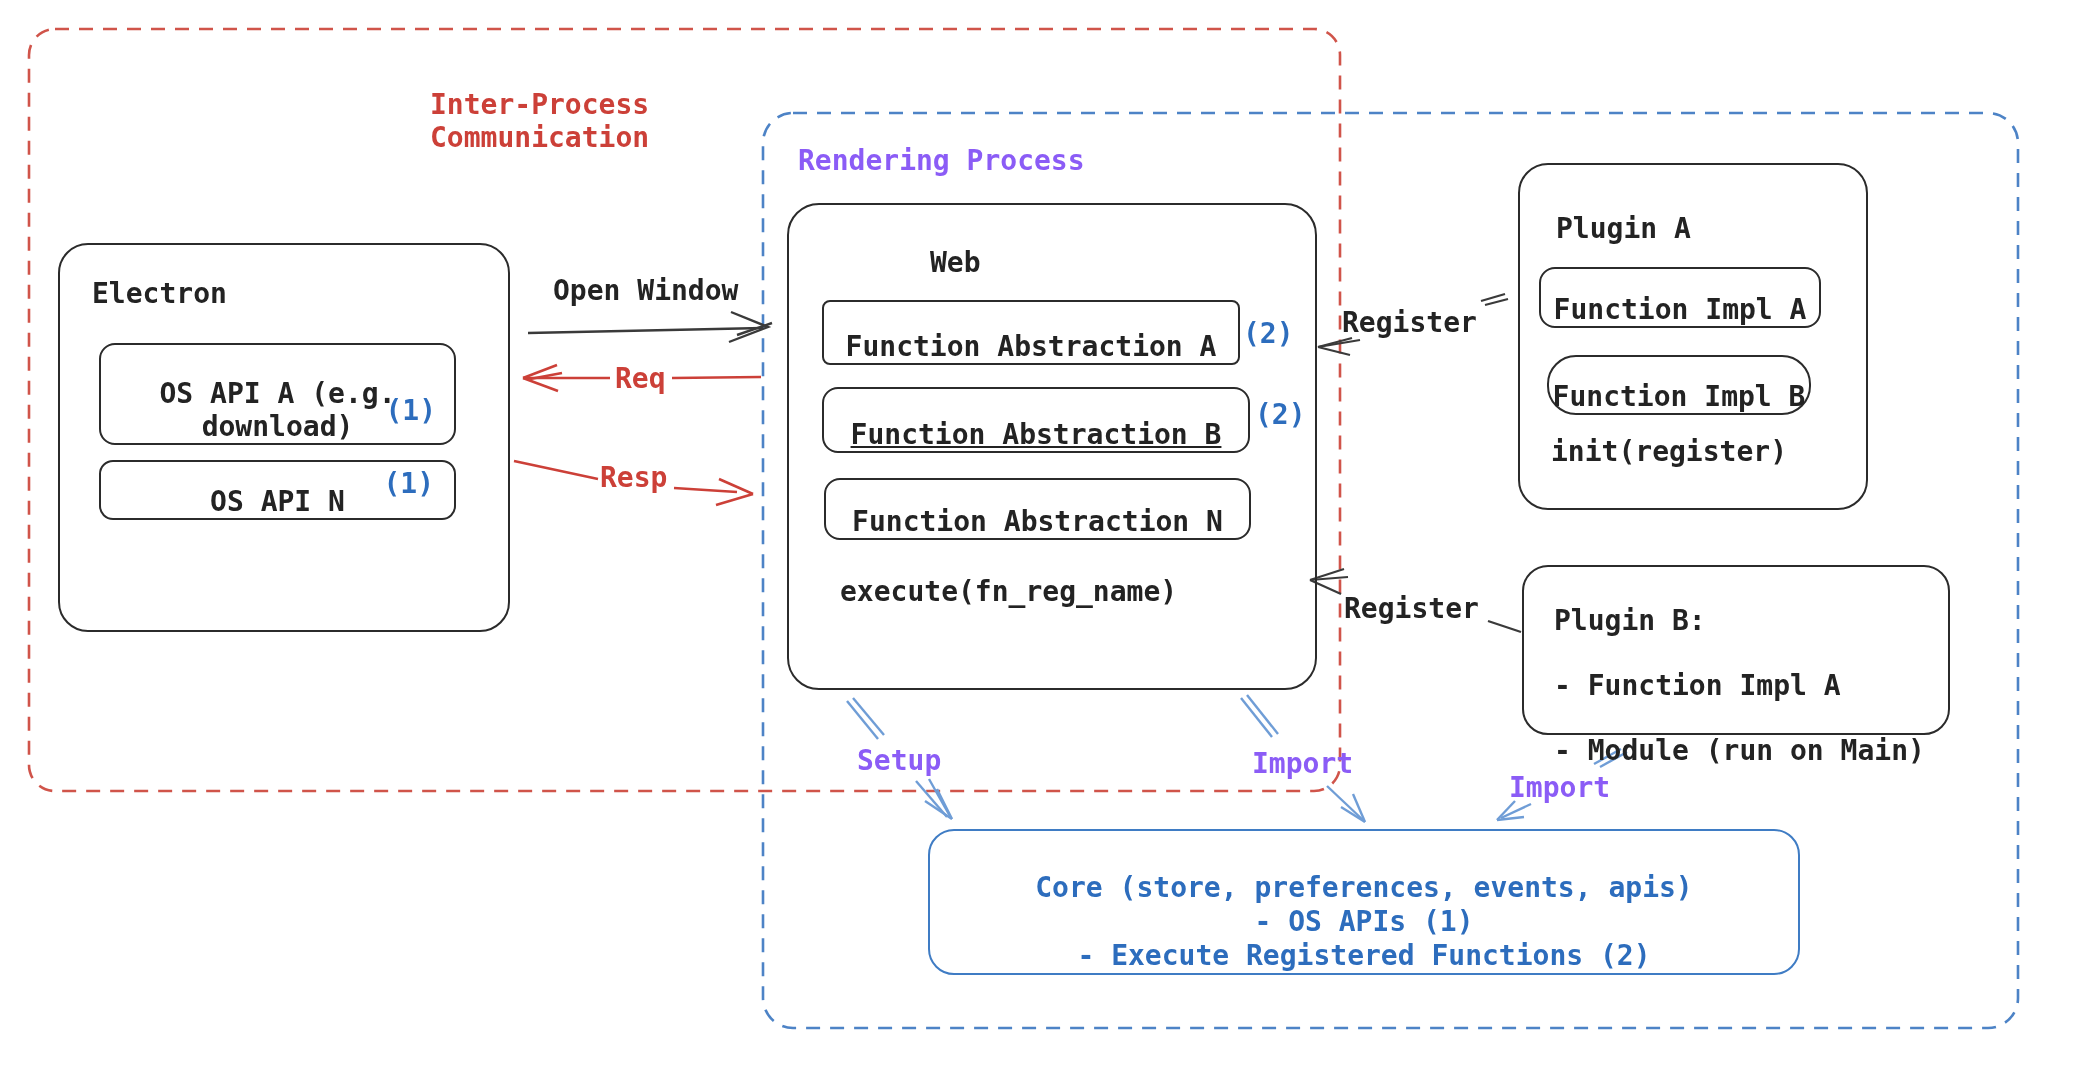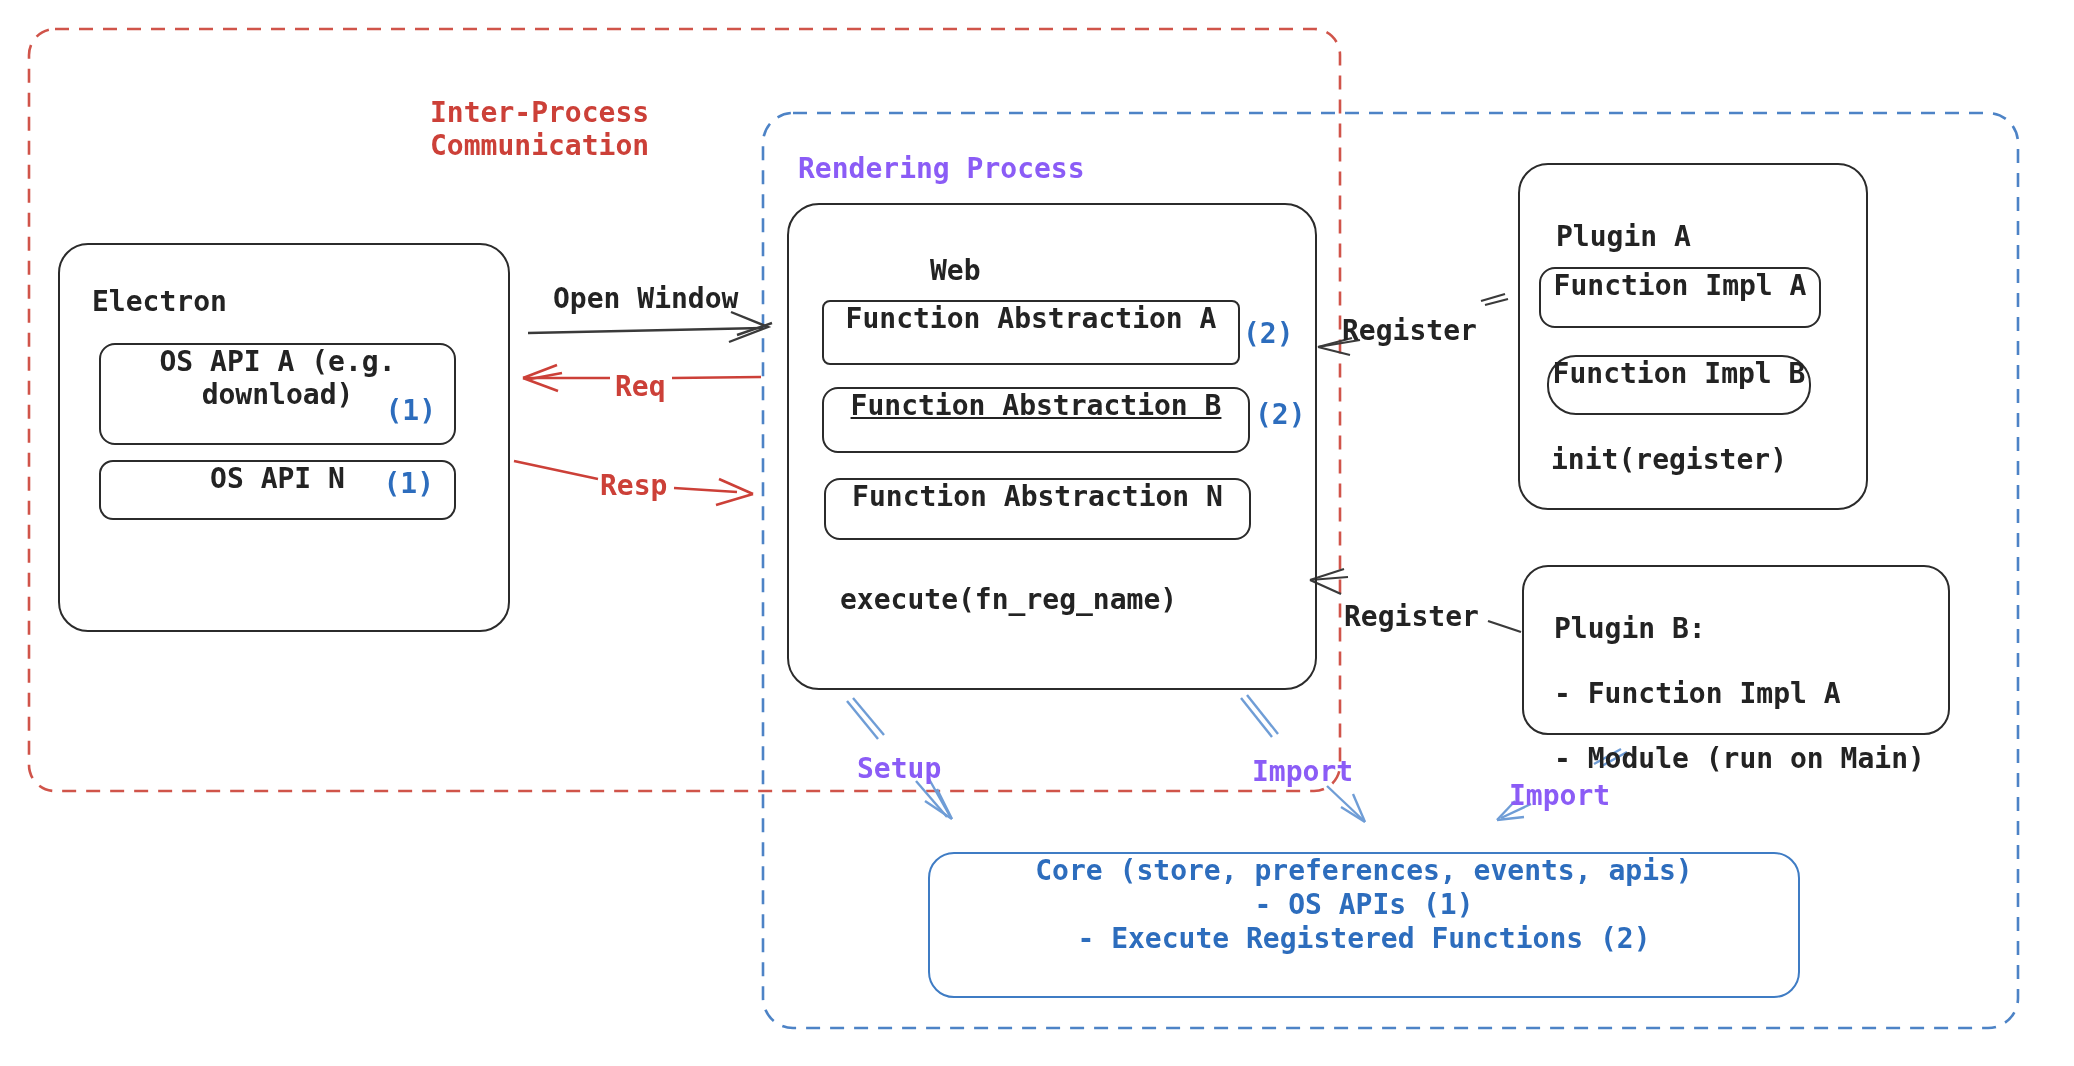--- a/index.html
+++ b/index.html
@@ -3,24 +3,24 @@
 <meta charset="utf-8">
 <style>
   html,body{margin:0;padding:0;background:#ffffff;}
   #canvas{
     position:relative;width:2074px;height:1066px;background:#ffffff;overflow:hidden;
     font-family:"DejaVu Sans Mono","Liberation Mono",monospace;
     font-weight:600;font-size:28px;color:#232323;
   }
   #arrow-layer{position:absolute;left:0;top:0;z-index:0;}
   .box{position:absolute;border:2px solid #2b2b2b;border-radius:24px;background:transparent;box-sizing:border-box;z-index:1;}
-  .lbl{position:absolute;white-space:pre-line;z-index:2;line-height:33px;margin-top:8px;}
+  .lbl{position:absolute;white-space:pre-line;z-index:2;line-height:33px;}
   .t-red{color:#cc4038;}
   .t-blue{color:#8b5cf6;}
-  .center-flex{display:flex;flex-direction:column;align-items:center;justify-content:flex-start;text-align:center;}
+  .center-flex{display:flex;flex-direction:column;align-items:center;justify-content:flex-end;text-align:center;}
   .numtag{position:absolute;color:#2d6dbd;}
   .inner-num{position:absolute;color:#2d6dbd;}
   .multiline{line-height:65px;}
   .core-text{line-height:34px;text-align:center;color:#2d6dbd;}
 </style>
 </head>
 <body>
 
 <div id="canvas">
 
@@ -148,19 +148,19 @@
 
   <div class="box" style="left:1522px;top:565px;width:428px;height:170px;border-radius:26px;"></div>
   <div class="lbl multiline" style="left:1554px;top:588px;"><span>Plugin B:</span>
 <span>- Function Impl A</span>
 <span>- Module (run on Main)</span></div>
 
   <div class="lbl t-blue" style="left:857px;top:744px;">Setup</div>
   <div class="lbl t-blue" style="left:1252px;top:747px;">Import</div>
   <div class="lbl t-blue" style="left:1509px;top:771px;">Import</div>
 
-  <div class="box center-flex core-text" style="left:928px;top:852px;width:872px;height:146px;border-radius:26px;border-color:#3f7cc4;">
+  <div class="box center-flex core-text" style="left:928px;top:829px;width:872px;height:146px;border-radius:26px;border-color:#3f7cc4;">
     <span>Core (store, preferences, events, apis)</span>
     <span>- OS APIs (1)</span>
     <span>- Execute Registered Functions (2)</span>
   </div>
 
 </div>
 
 </body></html>

